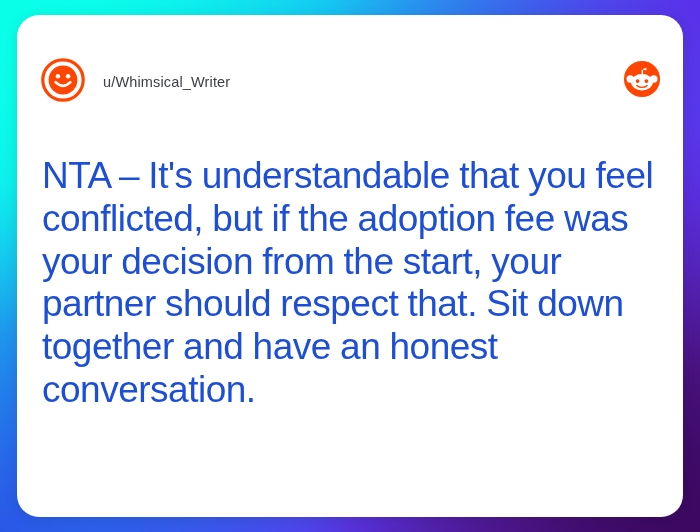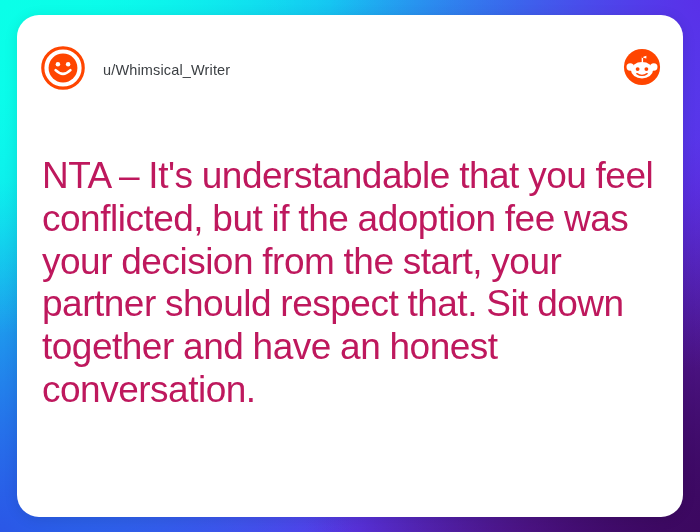--- a/index.html
+++ b/index.html
@@ -55,21 +55,21 @@
     width: 666px;
     height: 502px;
     background: #ffffff;
     border-radius: 22px;
     box-shadow: 0 2px 14px rgba(0,0,0,0.10);
     overflow: hidden;
   }
 
   .card-header {
     position: absolute;
-    left: 0; top: 0; right: 0;
+    left: 0; top: 12px; right: 0;
     height: 86px;
     display: flex;
     align-items: center;
     padding-left: 28px;
   }
 
   .avatar {
     position: absolute;
     left: 24px;
     top: 31px;
@@ -98,21 +98,21 @@
     display: block;
   }
 
   .comment-body {
     position: absolute;
     left: 25px;
     top: 140px;
     width: 615px;
     font-size: 37px;
     line-height: 42.8px;
-    color: #be185d;
+    color: #1d4ed8;
     letter-spacing: -0.5px;
     font-weight: 400;
     word-spacing: -0.5px;
     white-space: pre-wrap;
   }
 </style>
 </head>
 <body>
 
 <div id="stage">

